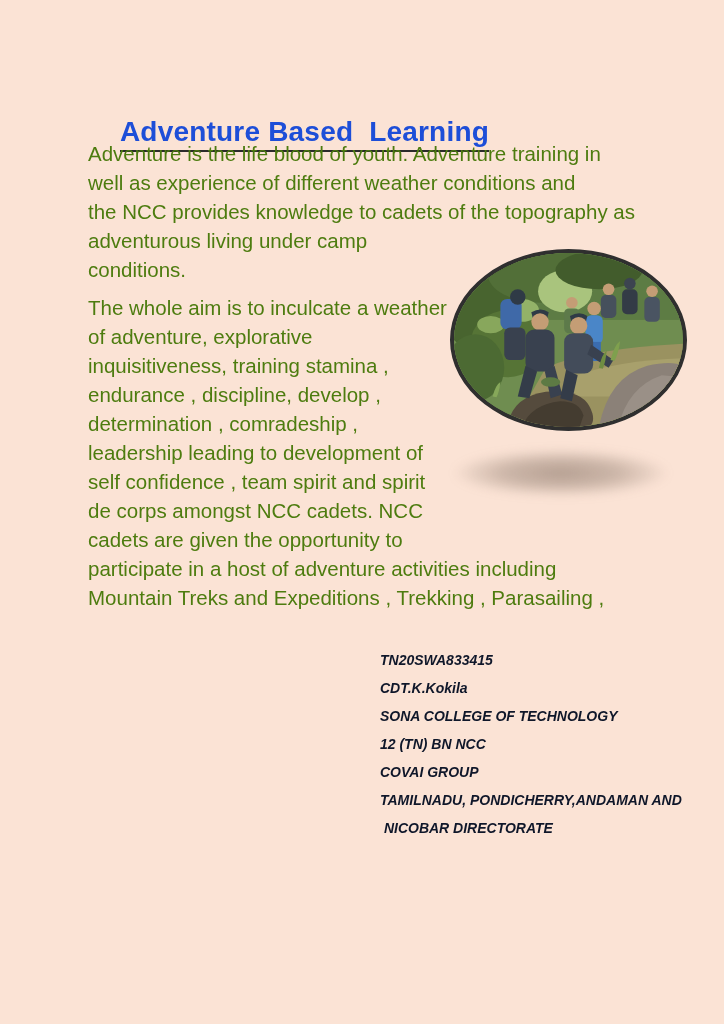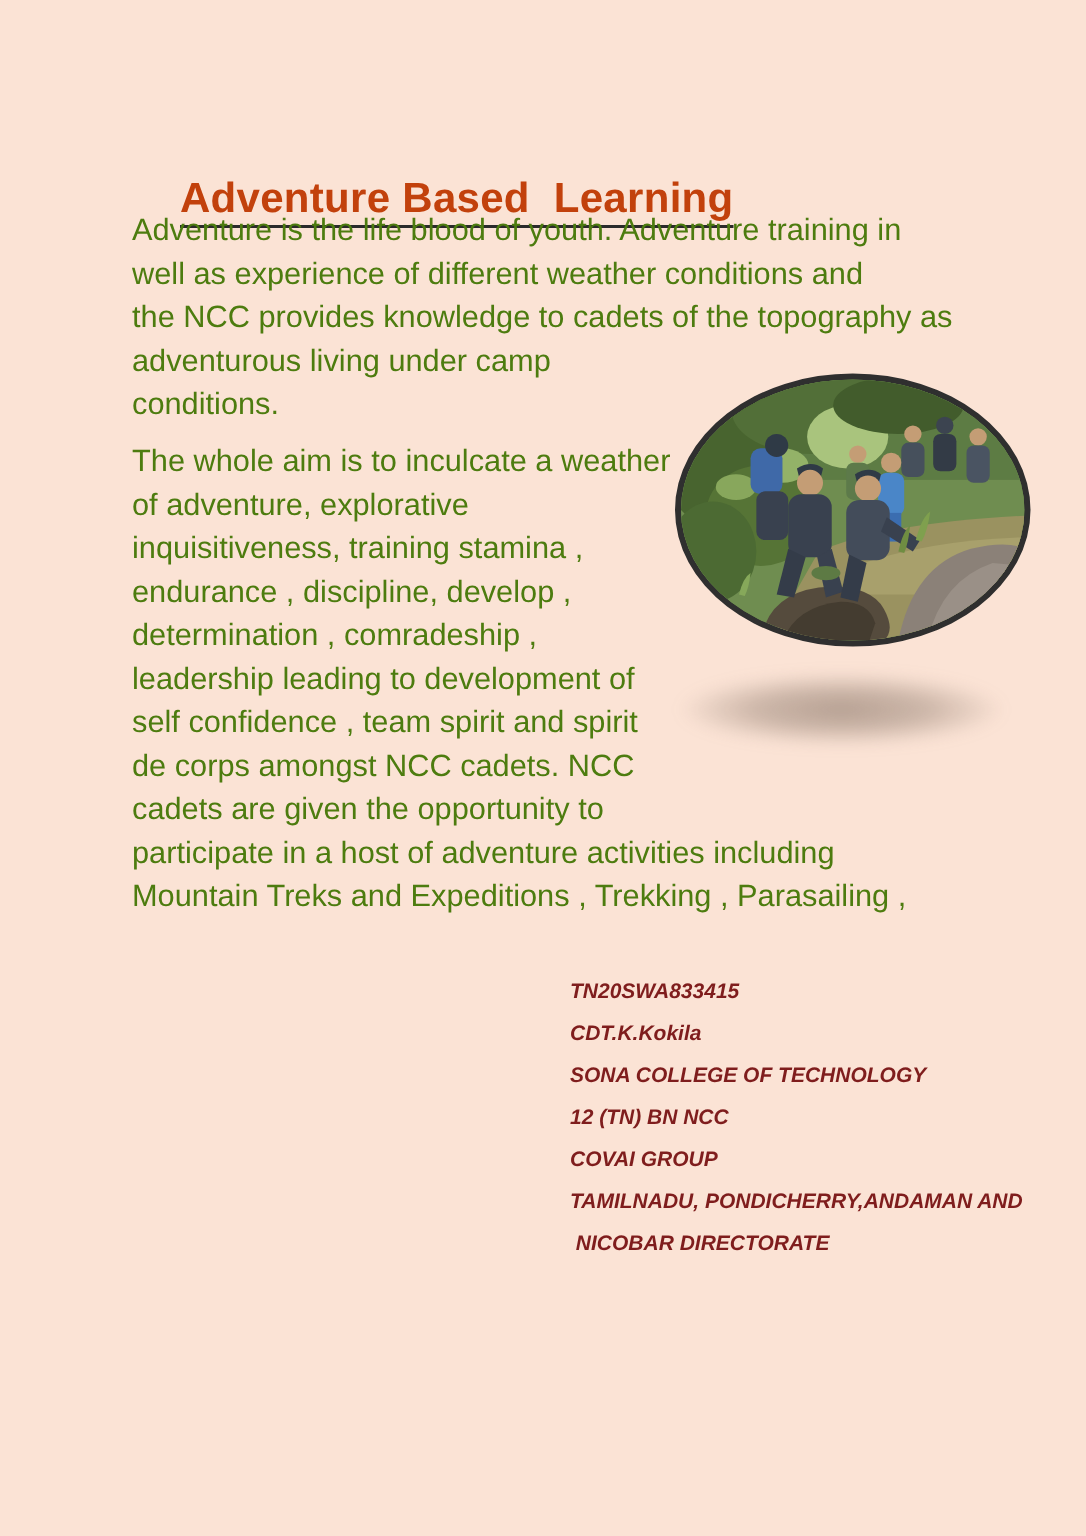--- a/index.html
+++ b/index.html
@@ -11,21 +11,21 @@
     background: #fbe3d5;
     overflow: hidden;
     font-family: "Liberation Sans", "DejaVu Sans", sans-serif;
   }
   .doc-title {
     position: absolute;
     left: 88px;
     top: 84px;
     font-size: 28px;
     font-weight: 600;
-    color: #c2410c;
+    color: #1d4ed8;
     letter-spacing: 0.2px;
     white-space: pre;
   }
   .doc-title .underline {
     display: inline-block;
     border-bottom: 2px solid #2b2b2b;
     padding-bottom: 2px;
   }
   .para {
     position: absolute;
@@ -59,21 +59,21 @@
     width: 218px;
     height: 48px;
     background: radial-gradient(closest-side, rgba(122,103,90,0.55), rgba(122,103,90,0.35) 55%, rgba(122,103,90,0) 100%);
     filter: blur(5px);
     border-radius: 50%;
   }
   .signature {
     position: absolute;
     left: 380px;
     top: 646px;
-    color: #7f1d1d;
+    color: #0f172a;
     font-size: 14px;
     font-style: italic;
     font-weight: 600;
   }
   .signature .sig-line {
     height: 28px;
     line-height: 28px;
     white-space: pre;
   }
 </style>

